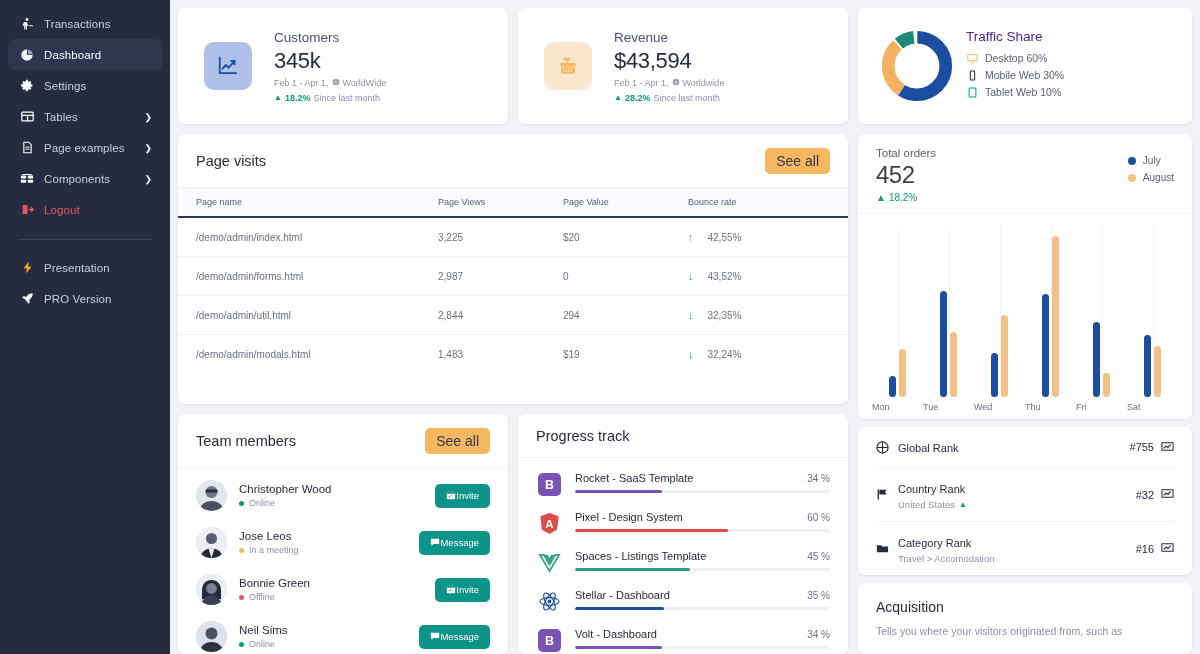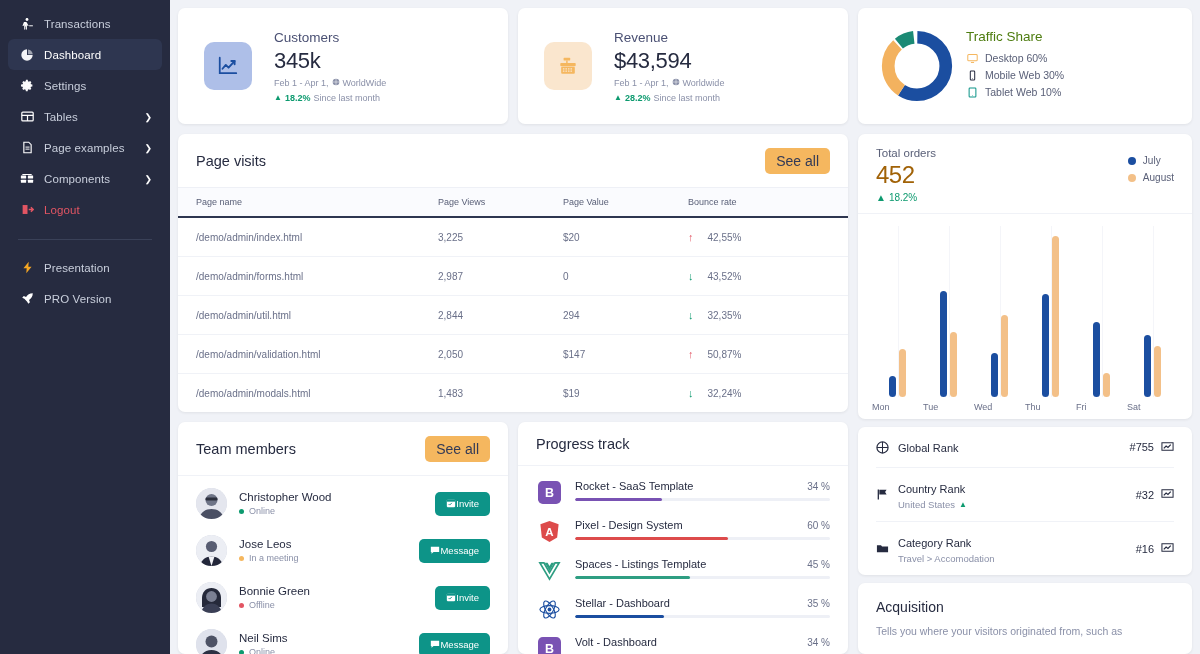--- a/index.html
+++ b/index.html
@@ -63,21 +63,21 @@
   .stat-delta { font-size: 9px; color: #8a90a8; display: flex; align-items: center; gap: 3px; }
   .up-arrow { color: #0d9a6f; font-size: 8px; }
   .pos { color: #0d9a6f; font-weight: bold; }
 
   .traffic-card {
     flex: 0 0 334px; display: flex; align-items: center;
     padding: 0 20px; gap: 10px;
   }
   .donut-wrap { flex: 0 0 78px; display: flex; align-items: center; justify-content: center; }
   .traffic-right { flex: 1; }
-  .traffic-title { font-size: 13.5px; color: #4d7c0f; margin-bottom: 8px; }
+  .traffic-title { font-size: 13.5px; color: #4c1d95; margin-bottom: 8px; }
   .legend-row { display: flex; align-items: center; gap: 7px; margin-bottom: 5px; font-size: 10.5px; color: #5a6078; }
   .legend-ico { width: 12px; display: flex; justify-content: center; }
 
   
   .row2 { display: flex; gap: 10px; flex: 1; min-height: 0; }
   .col-left { flex: 1; display: flex; flex-direction: column; gap: 10px; min-width: 0; }
   .col-right { flex: 0 0 334px; display: flex; flex-direction: column; gap: 8px; }
 
   
   .pv-card { flex: 0 0 270px; display: flex; flex-direction: column; }
@@ -141,21 +141,21 @@
   .prog-top { display: flex; justify-content: space-between; align-items: baseline; margin-bottom: 6px; }
   .prog-name { font-size: 11px; color: #262b40; }
   .prog-pct { font-size: 10px; color: #6a7089; }
   .prog-bar { height: 3px; background: #eef0f6; border-radius: 2px; overflow: hidden; }
   .prog-fill { height: 3px; border-radius: 2px; }
 
   
   .orders-card { flex: 0 0 285px; display: flex; flex-direction: column; }
   .orders-head { padding: 13px 18px 10px 18px; display: flex; justify-content: space-between; border-bottom: 1px solid #f0f2f7;}
   .ord-label { font-size: 11.5px; color: #5a6078; margin-bottom: 2px;}
-  .ord-value { font-size: 24px; color: #a16207; letter-spacing: -.5px; margin-bottom: 3px;}
+  .ord-value { font-size: 24px; color: #404040; letter-spacing: -.5px; margin-bottom: 3px;}
   .ord-delta { font-size: 10px; color: #0d9a6f; display: flex; align-items: center; gap: 3px;}
   .ord-legend { padding-top: 8px; }
   .ord-leg-row { display: flex; align-items: center; gap: 7px; font-size: 10px; color: #5a6078; margin-bottom: 6px;}
   .leg-dot { width: 8px; height: 8px; border-radius: 50%; }
   .chart-area { flex: 1; position: relative; padding: 12px 14px 0 14px; }
   .bars { display: flex; height: calc(100% - 22px); align-items: flex-end; justify-content: space-around; position: relative;}
   .grp { display: flex; align-items: flex-end; gap: 3px; height: 100%; position: relative; flex:1; justify-content:center;}
   .gl { position: absolute; top: 0; bottom: 0; width: 1px; background: #f4f5f9; left: 50%;}
   .bar { width: 7px; border-radius: 4px; }
   .xlabels { display: flex; justify-content: space-around; padding-top: 5px; }
@@ -432,31 +432,20 @@
                 <td>2,844</td>
                 <td>294</td>
                 <td>
                     <div class="bounce">
                       <span class="arr-down">↓</span>
                       <span>32,35%</span>
                     </div>
                   </td>
               </tr>
               <tr>
-                <td>/demo/admin/validation.html</td>
-                <td>2,050</td>
-                <td>$147</td>
-                <td>
-                    <div class="bounce">
-                      <span class="arr-up">↑</span>
-                      <span>50,87%</span>
-                    </div>
-                  </td>
-              </tr>
-              <tr>
                 <td>/demo/admin/modals.html</td>
                 <td>1,483</td>
                 <td>$19</td>
                 <td>
                     <div class="bounce">
                       <span class="arr-down">↓</span>
                       <span>32,24%</span>
                     </div>
                   </td>
               </tr>

